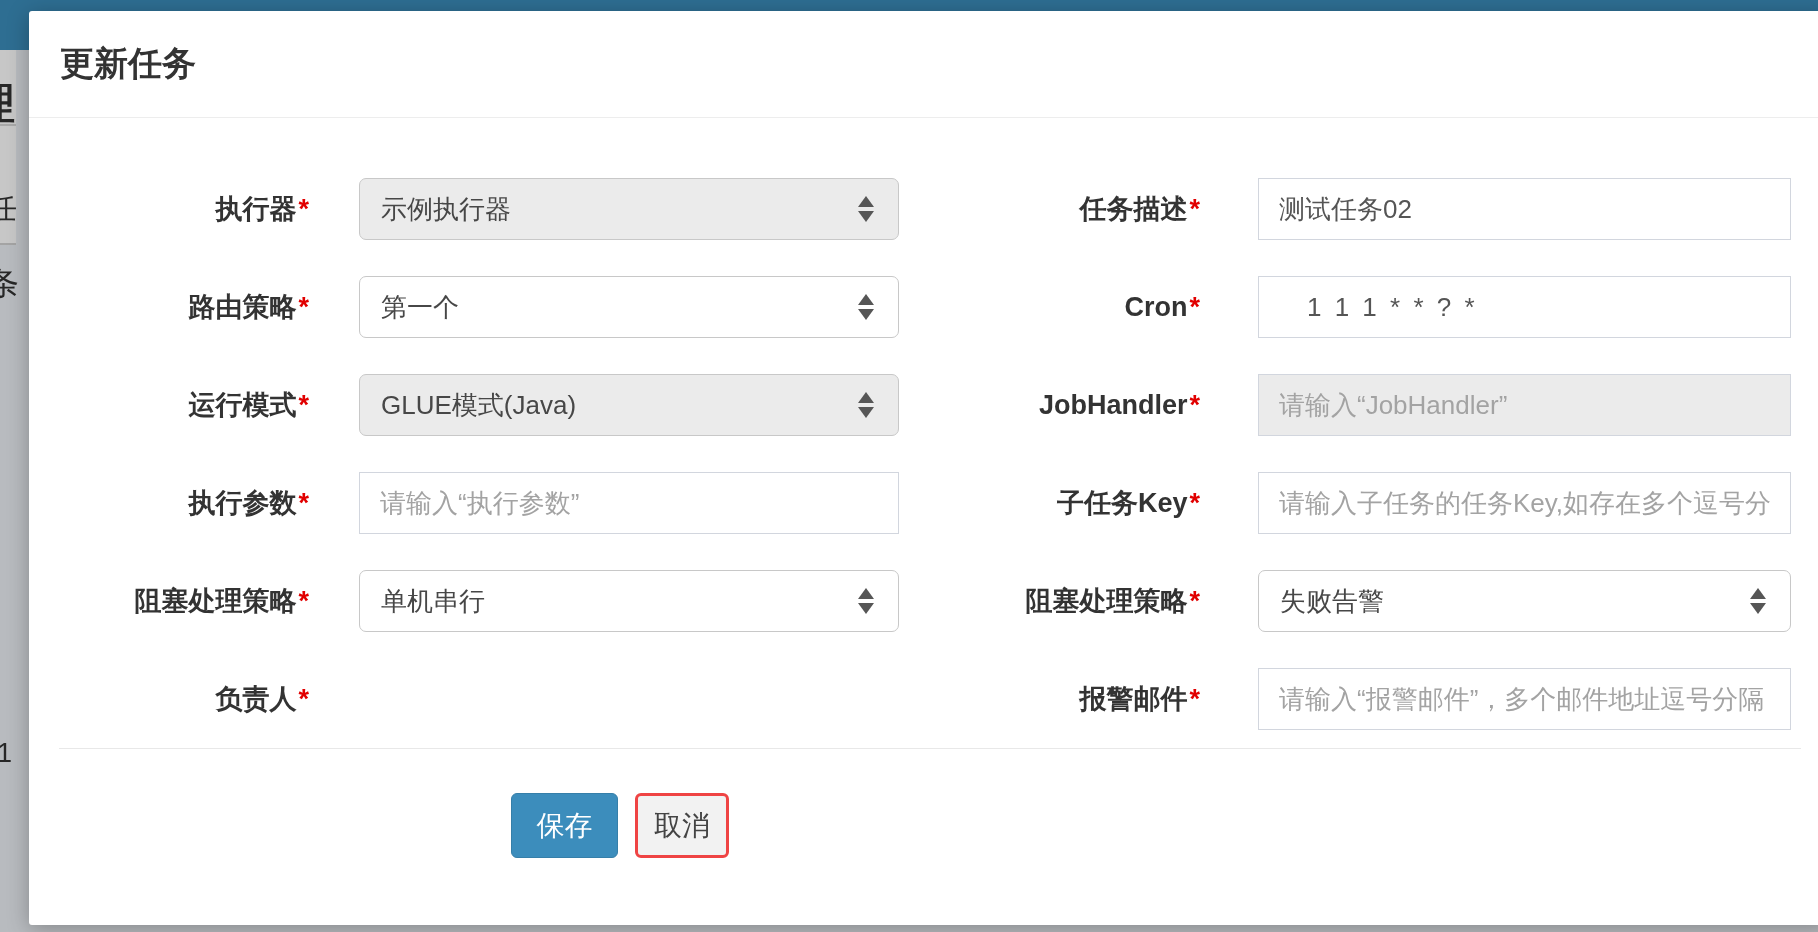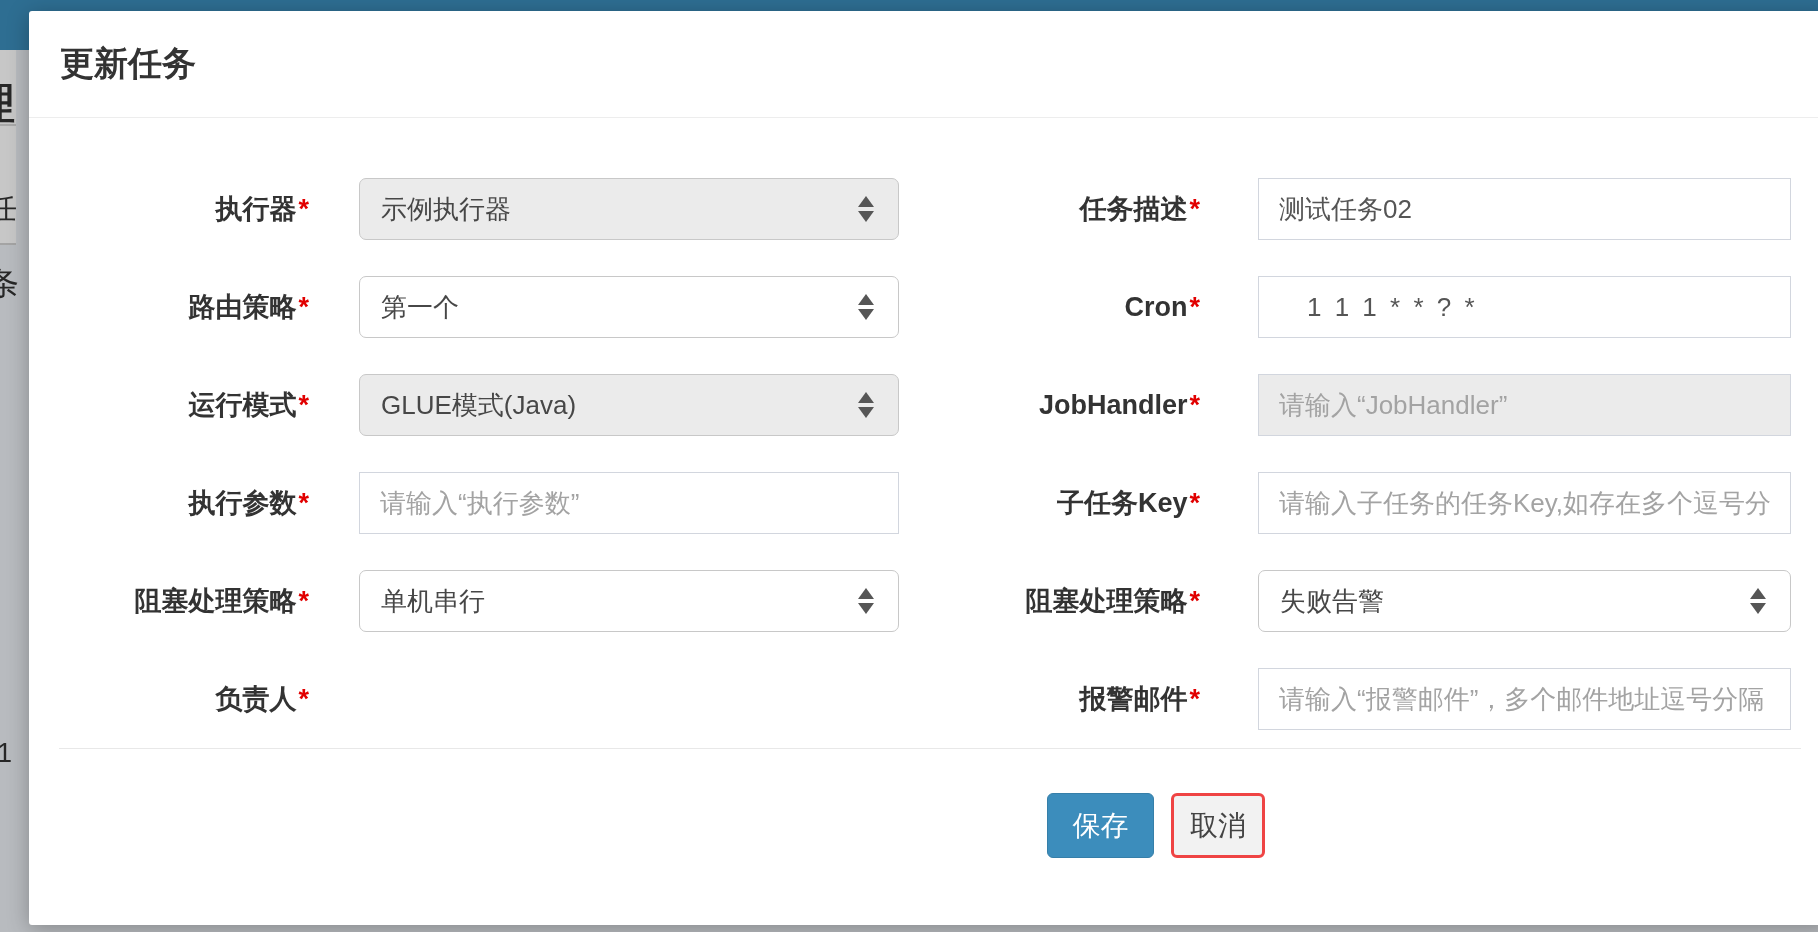--- a/index.html
+++ b/index.html
@@ -70,21 +70,21 @@
   .inp{height:62px;border:1px solid #d2d6de;border-radius:0;
     padding:0 20px;font-size:26px;color:#555;box-sizing:border-box;background:#fff;
     font-family:inherit;outline:none;}
   .fg-left .inp{width:540px;}
   .fg-right .inp{width:533px;}
   .inp::placeholder{color:#a3a3a3;opacity:1;}
   .inp:disabled{background:#ebebeb;color:#555;}
   .inp.cron{letter-spacing:3px;padding-left:48px;}
 
   .sep{border:0;border-top:1px solid #e8e8e8;margin:44px 0 0 0;}
-  .btn-row{margin-top:44px;padding-left:452px;display:flex;gap:17px;justify-content:center;}
+  .btn-row{margin-top:44px;padding-left:452px;display:flex;gap:17px;}
   .btn{height:65px;font-size:28px;border-radius:6px;font-family:inherit;cursor:pointer;
     line-height:1;}
   .btn-save{width:107px;background:#3c8dbc;border:1px solid #367fa9;color:#fff;}
   .btn-cancel{width:94px;background:#f2f2f2;border:3px solid #ef4444;color:#444;}
 </style>
 </head>
 <body>
 
 <div class="navbar"></div>
 <div class="left-white-panel"></div>

